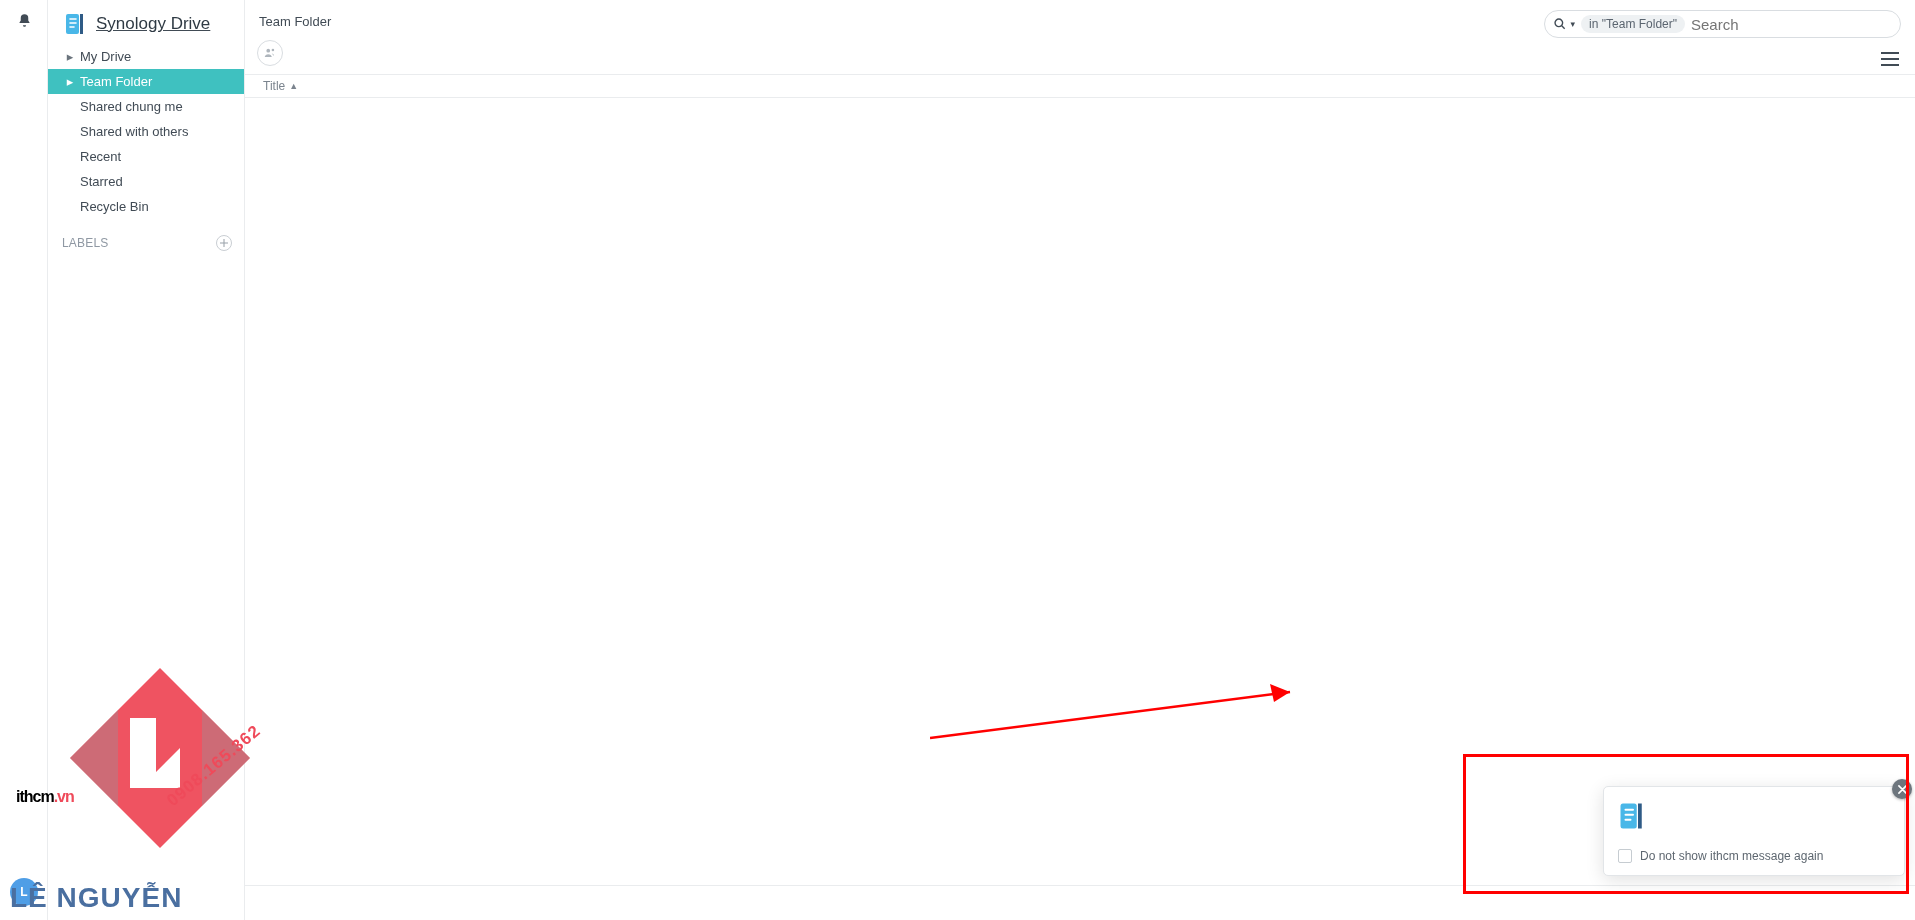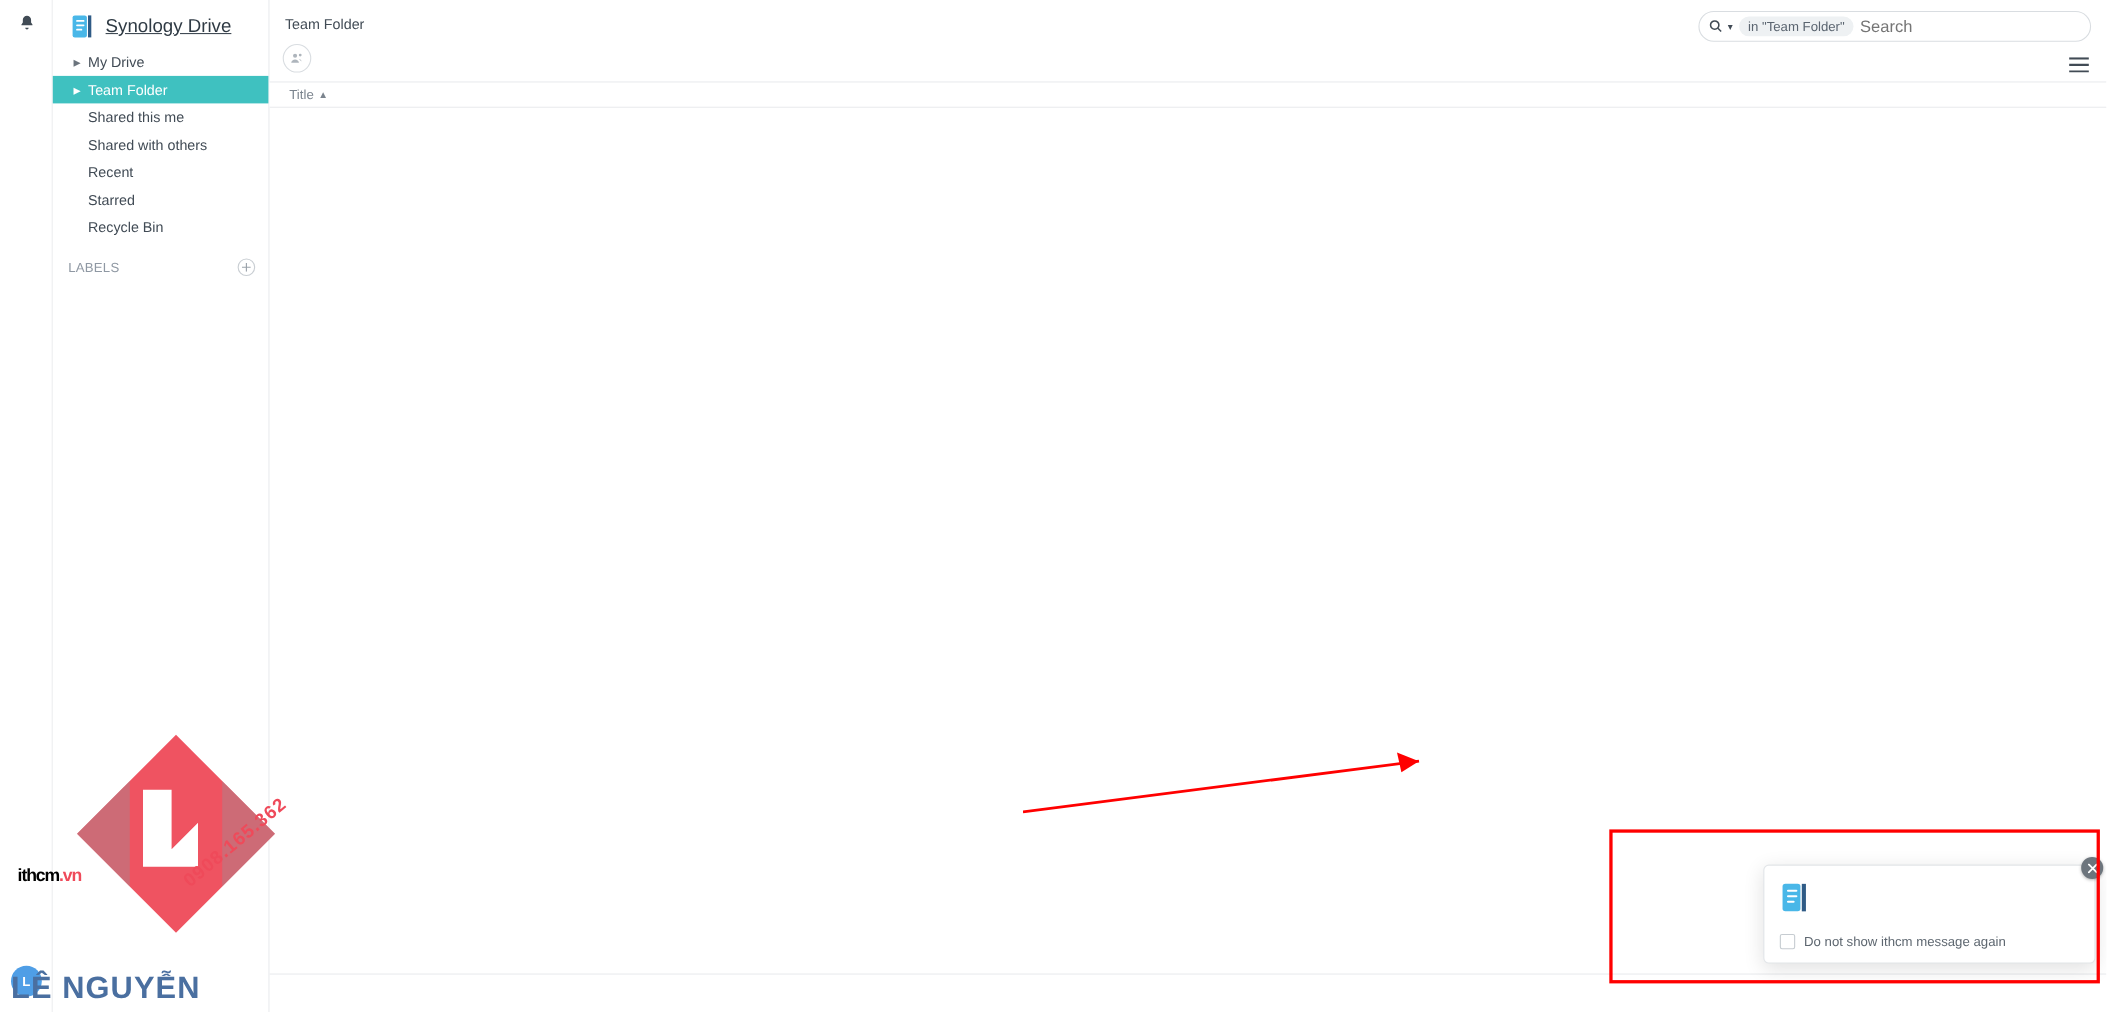--- a/index.html
+++ b/index.html
@@ -91,21 +91,21 @@
 
   <div class="nav-item">
     <span class="chev">▸</span>
     <span>My Drive</span>
   </div>
   <div class="nav-item active">
     <span class="chev">▸</span>
     <span>Team Folder</span>
   </div>
   <div class="nav-item nochev">
-    <span>Shared this me</span>
+    <span>Shared chung me</span>
   </div>
   <div class="nav-item nochev">
     <span>Shared with others</span>
   </div>
   <div class="nav-item nochev">
     <span>Recent</span>
   </div>
   <div class="nav-item nochev">
     <span>Starred</span>
   </div>

